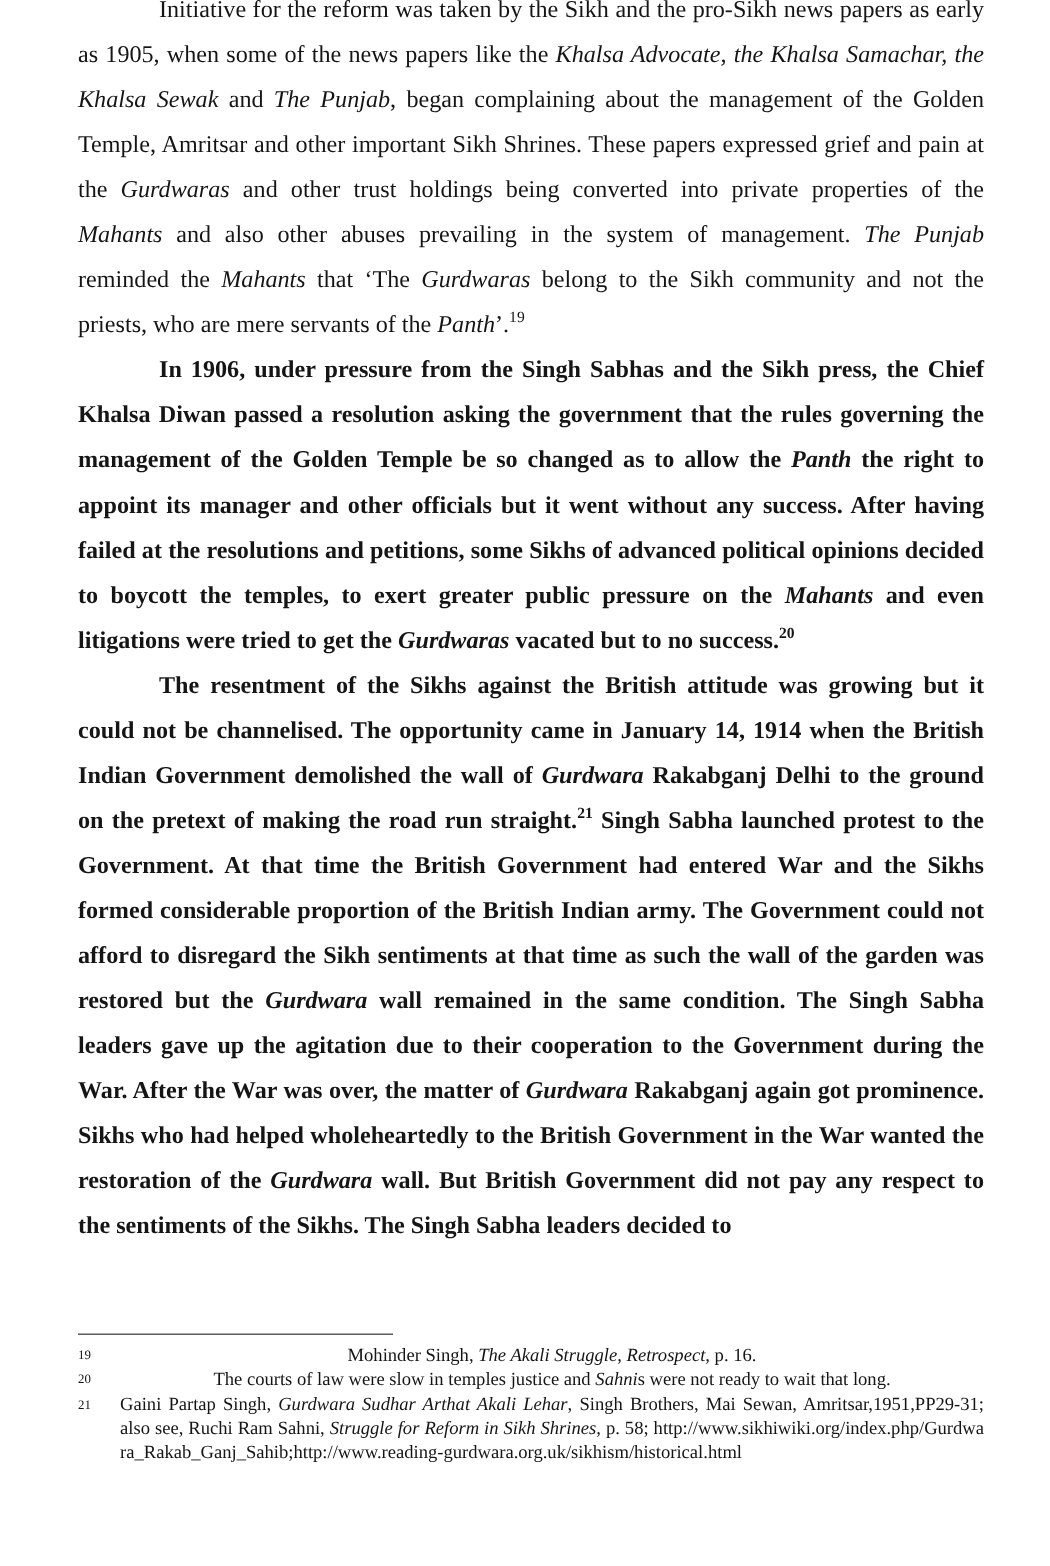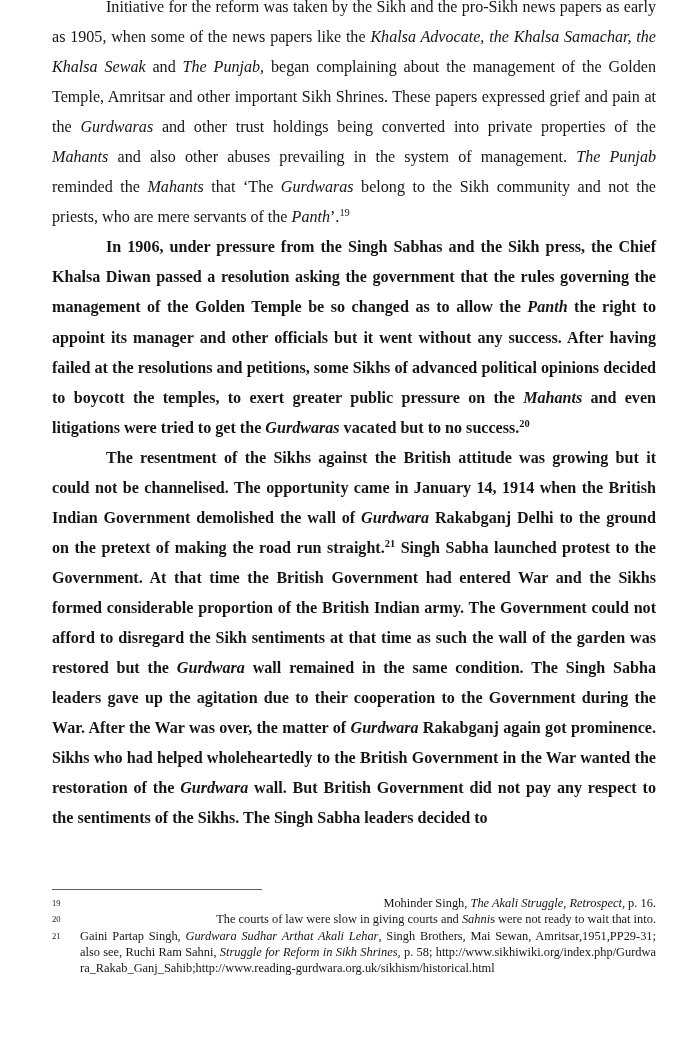--- a/index.html
+++ b/index.html
@@ -73,21 +73,21 @@
     font-size: 8.6px;
     line-height: 14px;
     padding-top: 1px;
     color: #151515;
   }
   .fn-text {
     flex: 1 1 auto;
     text-align: justify;
     text-justify: inter-word;
   }
-  .fn-text.nojust { text-align: right; }
+  .fn-text.nojust { text-align: center; }
   .fn-text .urlline { word-break: break-all; }
 </style>
 </head>
 <body>
 
 <div class="page">
 
   <div class="body-col">
     <p class="para"><span>Initiative for the reform was taken by the Sikh and the pro-Sikh news papers as early as 1905, when some of the news papers like the </span><i>Khalsa Advocate, the Khalsa Samachar, the Khalsa Sewak</i><span> and </span><i>The Punjab</i><span>, began complaining about the management of the Golden Temple, Amritsar and other important Sikh Shrines. These papers expressed grief and pain at the </span><i>Gurdwaras</i><span> and other trust holdings being converted into private properties of the </span><i>Mahants</i><span> and also other abuses prevailing in the system of management. </span><i>The Punjab</i><span> reminded the </span><i>Mahants</i><span> that ‘The </span><i>Gurdwaras</i><span> belong to the Sikh community and not the priests, who are mere servants of the </span><i>Panth</i><span>’.</span><sup class="fnref">19</sup></p>
     <p class="para"><span>In 1906, under pressure from the Singh Sabhas and the Sikh press, the Chief Khalsa Diwan passed a resolution asking the government that the rules governing the management of the Golden Temple be so changed as to allow the </span><i>Panth</i><span> the right to appoint its manager and other officials but it went without any success. After having failed at the resolutions and petitions, some Sikhs of advanced political opinions decided to boycott the temples, to exert greater public pressure on the </span><i>Mahants</i><span> and even litigations were tried to get the </span><i>Gurdwaras</i><span> vacated but to no success.</span><sup class="fnref">20</sup></p>
@@ -97,21 +97,21 @@
   <div class="footnotes">
     <div class="fn-rule"></div>
 
     <div class="fn">
       <span class="fn-num">19</span>
       <span class="fn-text nojust"><span>Mohinder Singh, </span><i>The Akali Struggle, Retrospect,</i><span> p. 16.</span></span>
     </div>
 
     <div class="fn">
       <span class="fn-num">20</span>
-      <span class="fn-text nojust"><span>The courts of law were slow in giving courts and </span><i>Sahni</i><span>s were not ready to wait that into.</span></span>
+      <span class="fn-text nojust"><span>The courts of law were slow in temples justice and </span><i>Sahni</i><span>s were not ready to wait that long.</span></span>
     </div>
 
     <div class="fn">
       <span class="fn-num">21</span>
       <span class="fn-text"><span>Gaini Partap Singh, </span><i>Gurdwara Sudhar Arthat Akali Lehar</i><span>, Singh Brothers, Mai Sewan, Amritsar,1951,PP29-31; also see, Ruchi Ram Sahni, </span><i>Struggle for Reform in Sikh Shrines,</i><span>  p. 58; </span><span class="urlline">http://www.sikhiwiki.org/index.php/Gurdwara_Rakab_Ganj_Sahib;http://www.reading-gurdwara.org.uk/sikhism/historical.html</span></span>
     </div>
   </div>
 
 </div>
 

